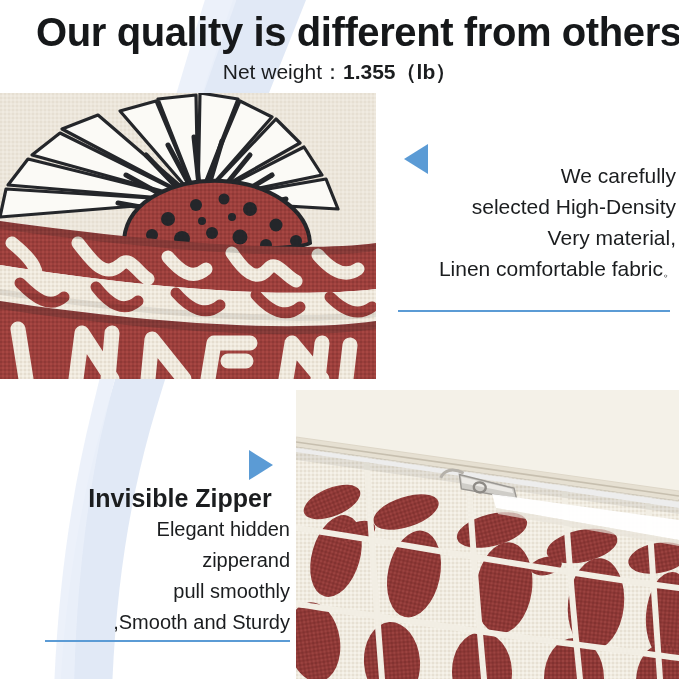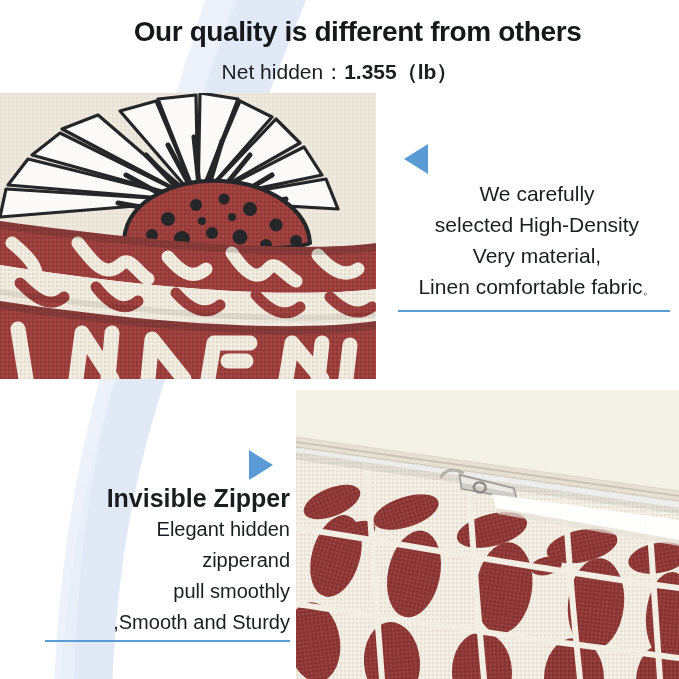--- a/index.html
+++ b/index.html
@@ -29,21 +29,21 @@
   
   .header {
     position: absolute;
     left: 0;
     top: 12px;
     width: 679px;
     z-index: 3;
     text-align: center;
   }
   .title {
-    font-size: 28px;
+    font-size: 40px;
     font-weight: bold;
     color: #16181a;
     letter-spacing: -0.4px;
     line-height: 40px;
     white-space: nowrap;
     padding-left: 36px;
   }
   .subline {
     margin-top: 7px;
     font-size: 21px;
@@ -98,42 +98,42 @@
   }
 
   
   .callout {
     position: absolute;
     z-index: 4;
     color: #1b1d1f;
   }
   #callout-fabric {
     left: 398px;
-    top: 178px;
+    top: 160px;
     width: 278px;
-    text-align: center;
+    text-align: right;
   }
   #callout-fabric .line {
     font-size: 21px;
     line-height: 31px;
     white-space: nowrap;
   }
   #callout-fabric .cjk-period { font-size: 13px; }
 
   #callout-zipper {
     left: 18px;
     top: 482px;
     width: 272px;
     text-align: right;
   }
   #callout-zipper .heading {
     font-size: 25px;
     font-weight: bold;
     line-height: 32px;
-    text-align: right;
+    text-align: center;
     padding-left: 52px;
   }
   #callout-zipper .line {
     font-size: 20px;
     line-height: 31px;
     white-space: nowrap;
   }
 
   .rule {
     position: absolute;
@@ -160,21 +160,21 @@
   <div class="swoosh-layer">
     <svg viewBox="0 0 679 679" preserveAspectRatio="none">
       <path d="M236,-10 L310,-10 C250,140 190,290 150,430 C128,510 116,590 112,690 L60,690 C66,580 84,480 112,390 C152,250 196,110 236,-10 Z" fill="#dfe8f5" opacity="0.95"></path>
       <path d="M208,-10 L240,-10 C186,140 132,300 100,440 C84,520 76,600 74,690 L54,690 C58,590 70,500 92,410 C128,260 170,110 208,-10 Z" fill="#eaf0f9" opacity="0.9"></path>
     </svg>
   </div>
 
   <div class="header">
     <div class="title">Our quality is different from others</div>
     <div class="subline">
-      <span class="weight-label">Net hidden：</span><span class="weight-value">1.355</span><span class="weight-unit">（lb）</span>
+      <span class="weight-label">Net weight：</span><span class="weight-value">1.355</span><span class="weight-unit">（lb）</span>
     </div>
   </div>
 
   <div class="photo" id="photo-fabric-stack">
     <svg viewBox="0 0 376 286" preserveAspectRatio="none">
       <defs>
         <pattern id="weaveRed" width="4" height="4" patternUnits="userSpaceOnUse">
           <rect width="4" height="4" fill="#9c3f3c"></rect>
           <circle cx="1" cy="1" r="1" fill="#8b3634"></circle>
           <circle cx="3" cy="3" r="1" fill="#ab4a45"></circle>

